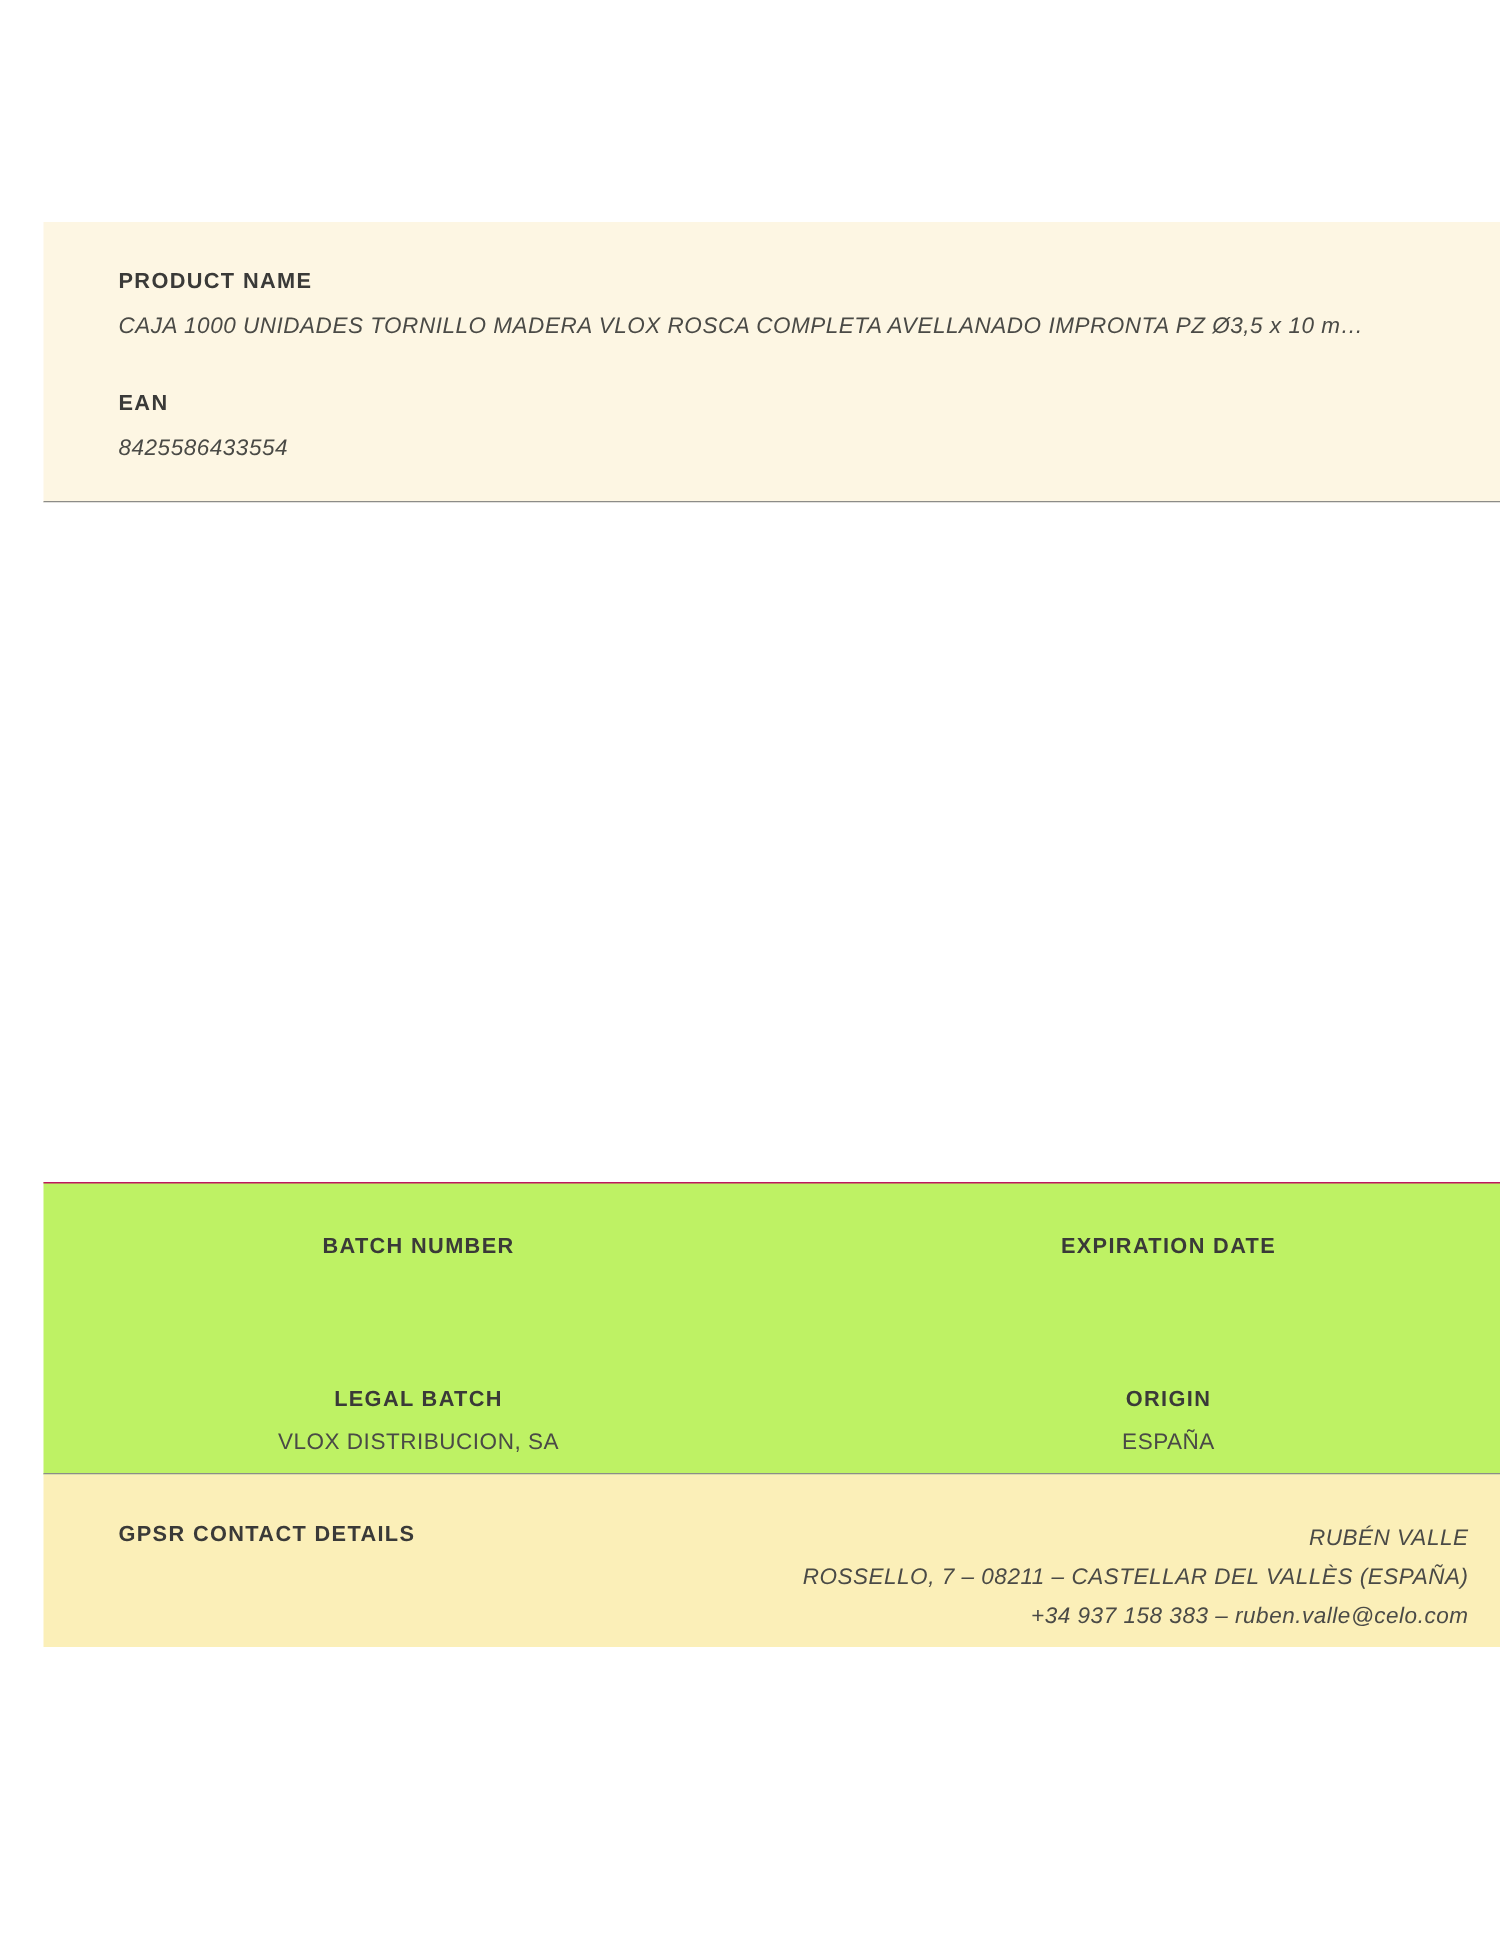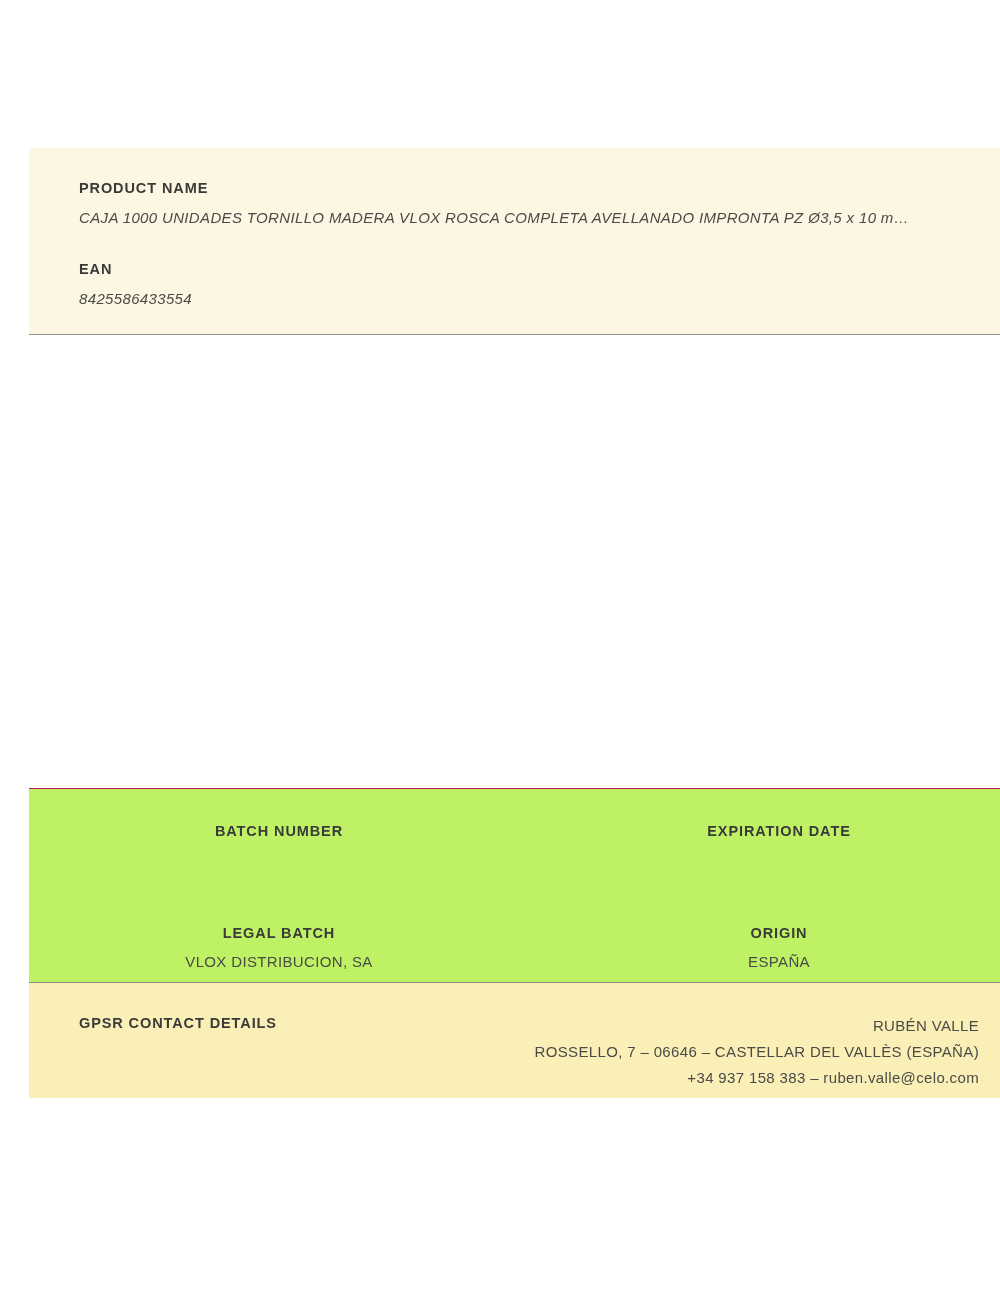--- a/index.html
+++ b/index.html
@@ -119,21 +119,21 @@
     margin: 0;
     padding-top: 2px;
   }
   .gpsr-lines {
     text-align: right;
     font-size: 15px;
     letter-spacing: 0.35px;
     color: #4a4a46;
     line-height: 26px;
   }
-  .gpsr-lines div { white-space: nowrap; }
+  .gpsr-lines div { white-space: nowrap; font-style: italic; }
 
   
   .bottom-blank {
     background: #ffffff;
     height: 154px;
   }
 </style>
 </head>
 <body>
 
@@ -190,20 +190,20 @@
       <div class="col">
         <p class="col-value">ESPAÑA</p>
       </div>
     </div>
   </section>
 
   <section class="gpsr-band">
     <p class="gpsr-label">GPSR CONTACT DETAILS</p>
     <div class="gpsr-lines">
       <div>RUBÉN VALLE</div>
-      <div>ROSSELLO, 7 – 06646 – CASTELLAR DEL VALLÈS (ESPAÑA)</div>
+      <div>ROSSELLO, 7 – 08211 – CASTELLAR DEL VALLÈS (ESPAÑA)</div>
       <div>+34 937 158 383 – ruben.valle@celo.com</div>
     </div>
   </section>
 
   <div class="bottom-blank"></div>
 
 </div>
 
 </body></html>

